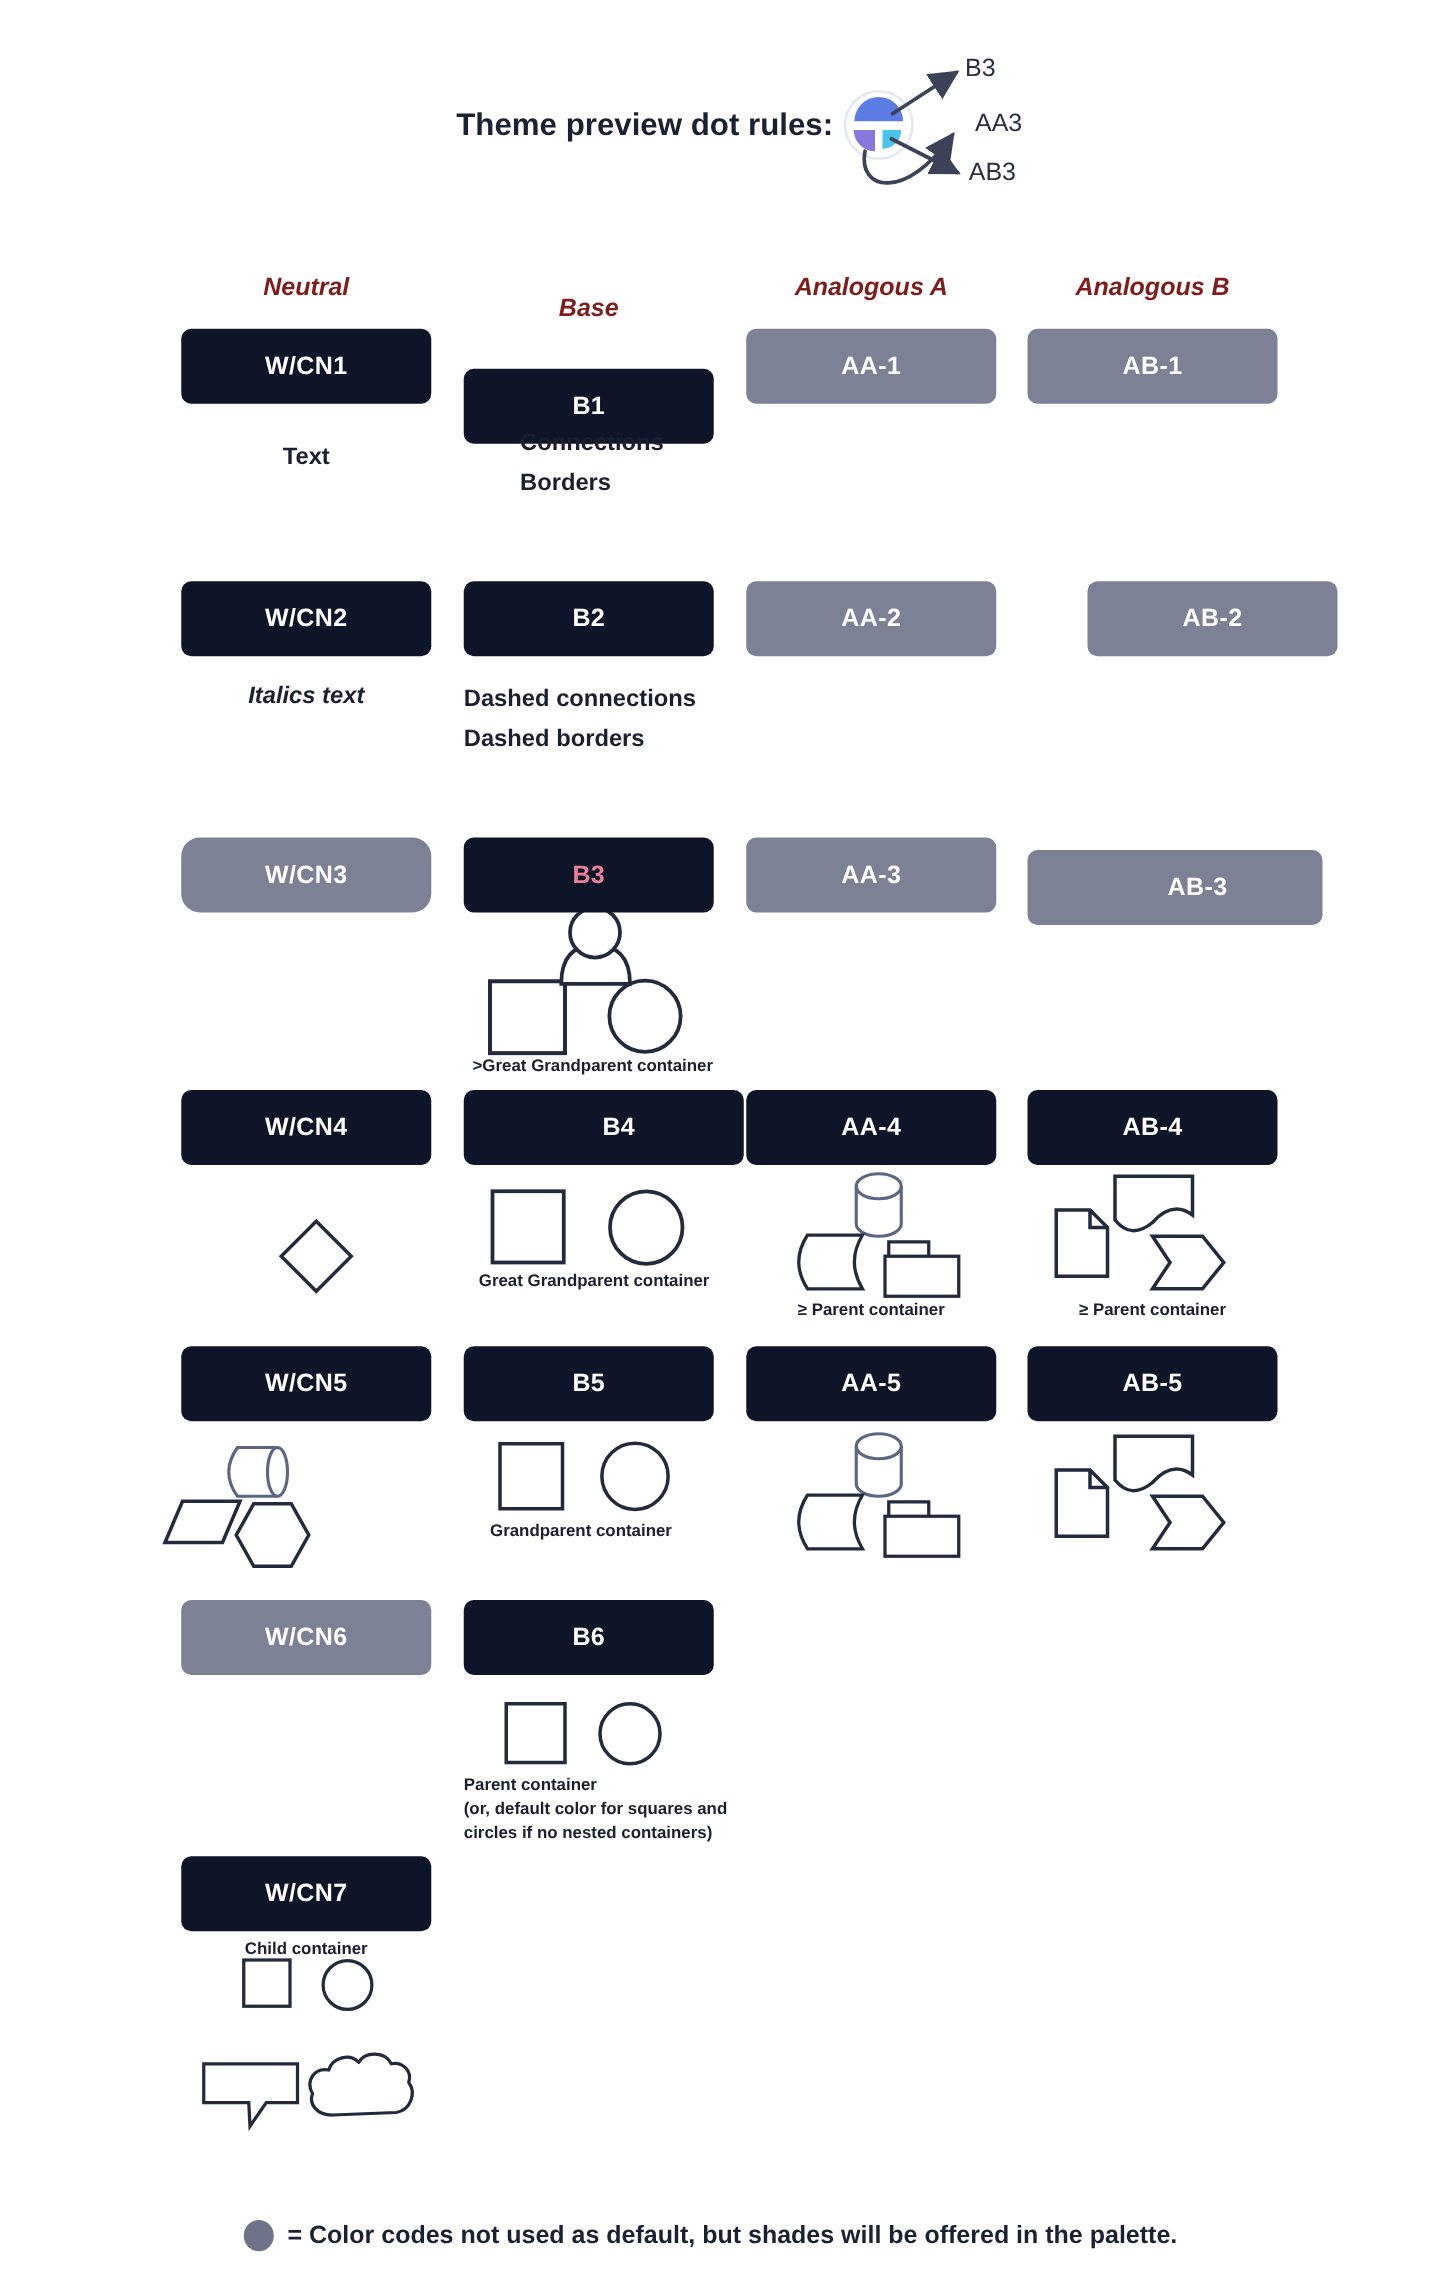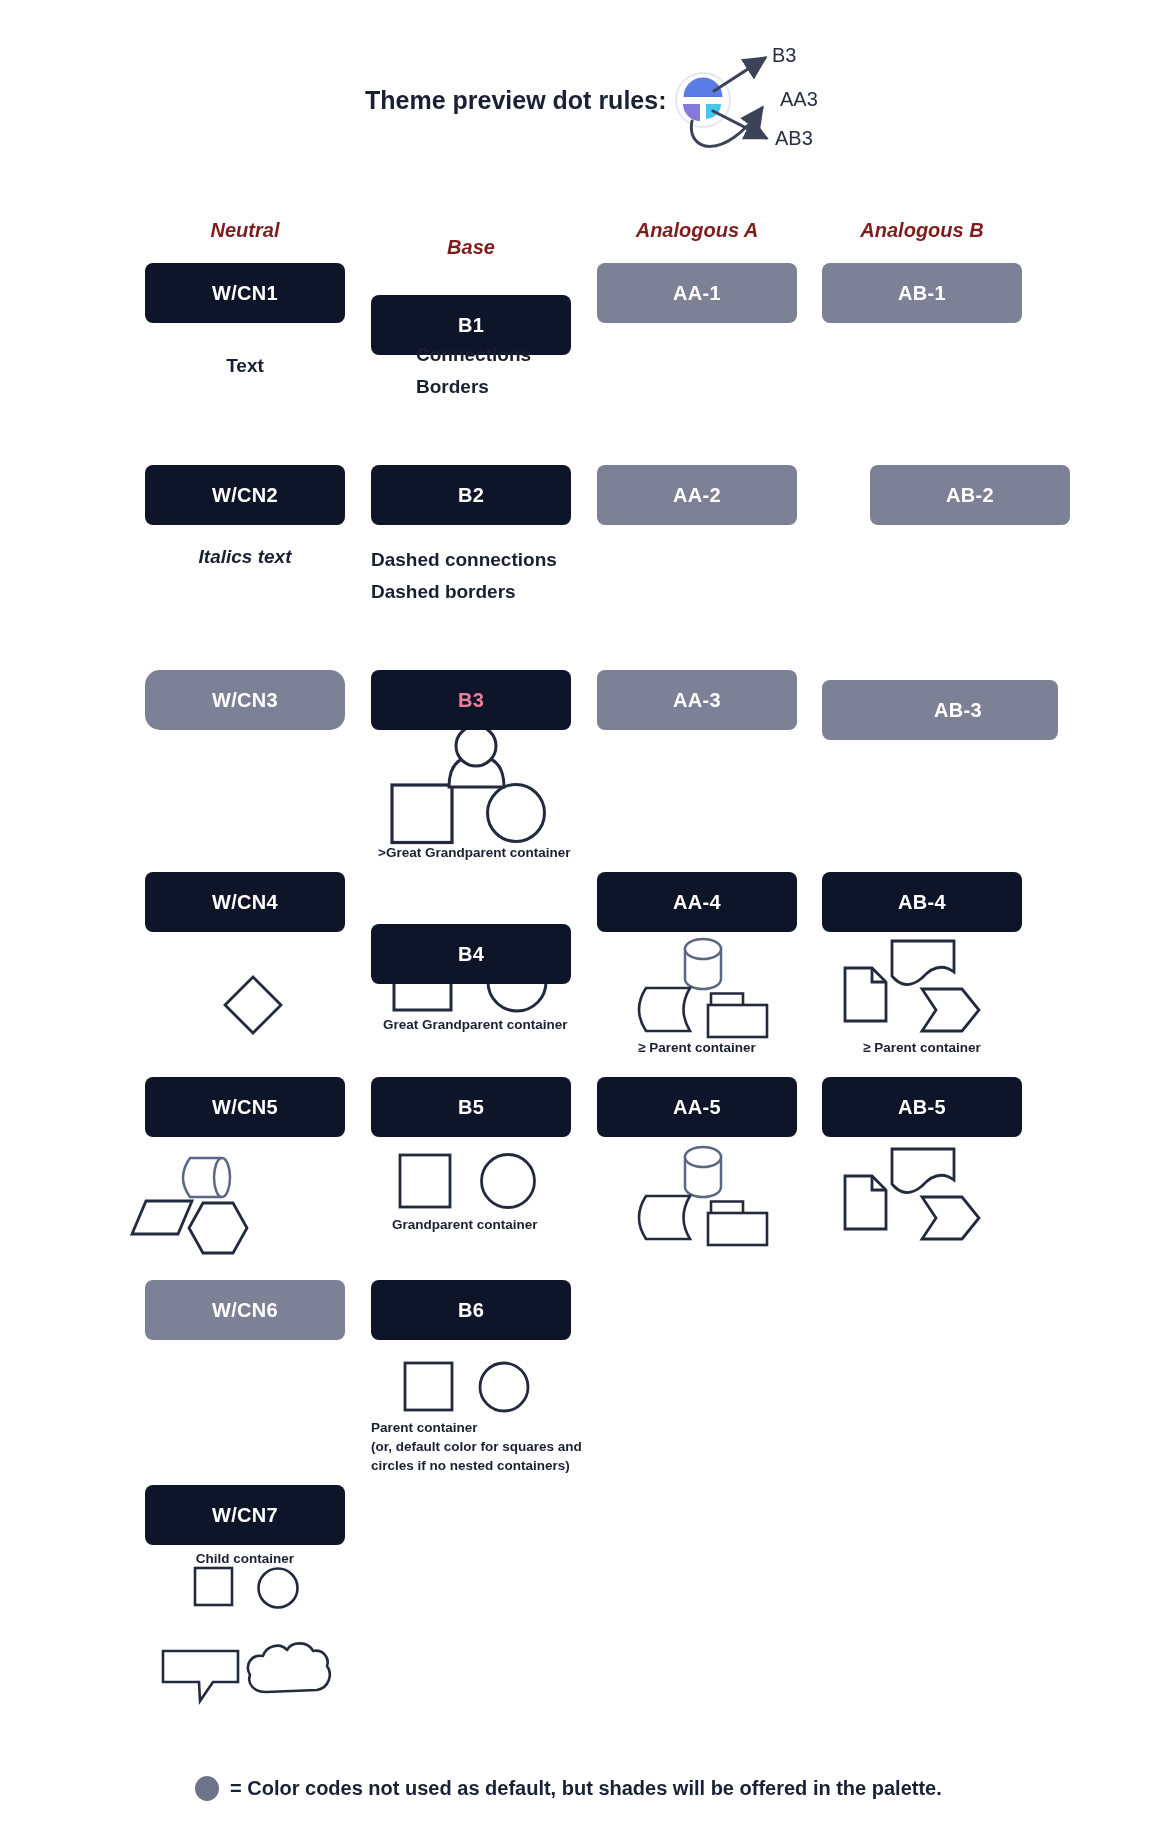--- a/index.html
+++ b/index.html
@@ -149,21 +149,21 @@
   <div class="note-lg" style="left:371px;top:549px;">Dashed connections</div>
   <div class="note-lg" style="left:371px;top:581px;">Dashed borders</div>
 
   <div class="pill gray" style="left:145px;top:670px;border-radius:15px;">W/CN3</div>
   <div class="pill dark pink-text" style="left:371px;top:670px;">B3</div>
   <div class="pill gray" style="left:597px;top:670px;">AA-3</div>
   <div class="pill gray" style="left:822px;top:680px;padding-left:36px;">AB-3</div>
   <div class="note-sm" style="left:378px;top:845px;">&gt;Great Grandparent container</div>
 
   <div class="pill dark" style="left:145px;top:872px;">W/CN4</div>
-  <div class="pill dark" style="left:371px;top:924px;">B4</div>
+  <div class="pill dark" style="left:371px;top:872px;padding-left:24px;">B4</div>
   <div class="pill dark" style="left:597px;top:872px;">AA-4</div>
   <div class="pill dark" style="left:822px;top:872px;text-align:right;">AB-4</div>
   <div class="note-sm" style="left:383px;top:1017px;">Great Grandparent container</div>
   <div class="note-sm center" style="left:597px;top:1040px;">≥ Parent container</div>
   <div class="note-sm center" style="left:822px;top:1040px;">≥ Parent container</div>
 
   <div class="pill dark" style="left:145px;top:1077px;">W/CN5</div>
   <div class="pill dark" style="left:371px;top:1077px;">B5</div>
   <div class="pill dark" style="left:597px;top:1077px;">AA-5</div>
   <div class="pill dark" style="left:822px;top:1077px;">AB-5</div>

